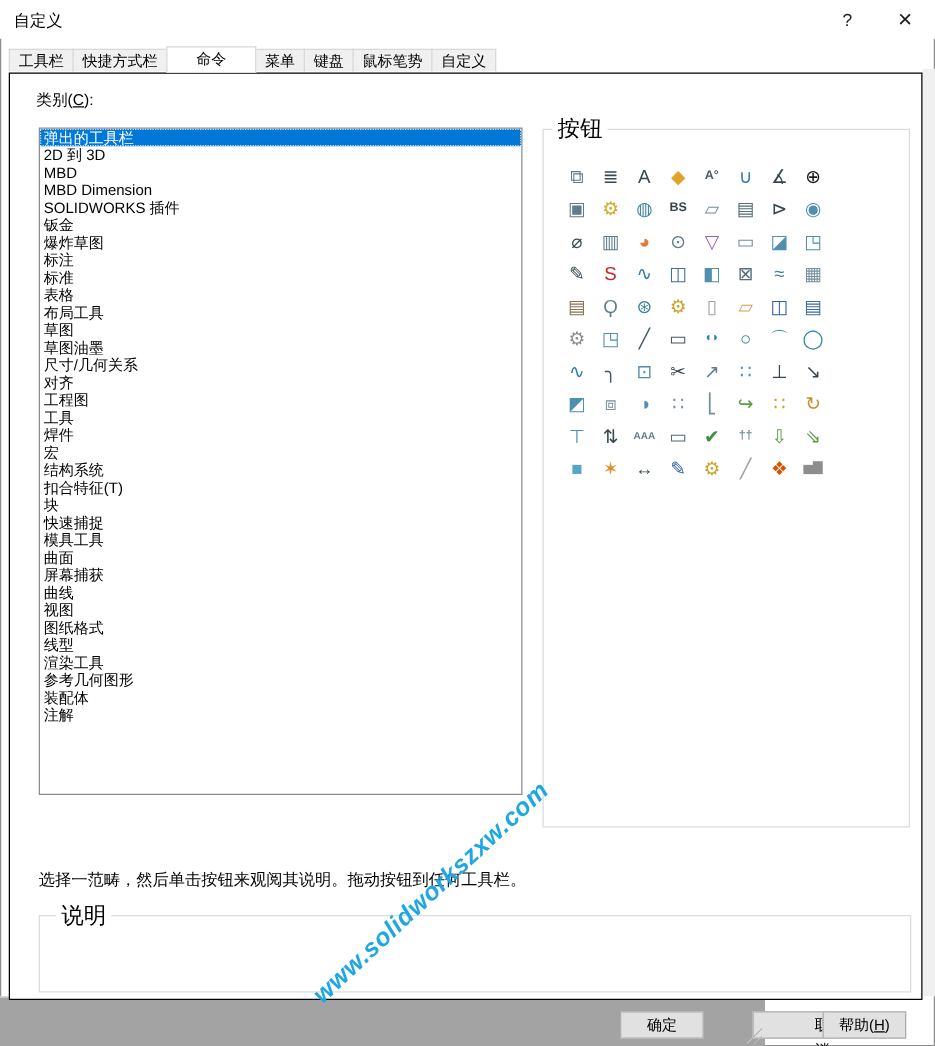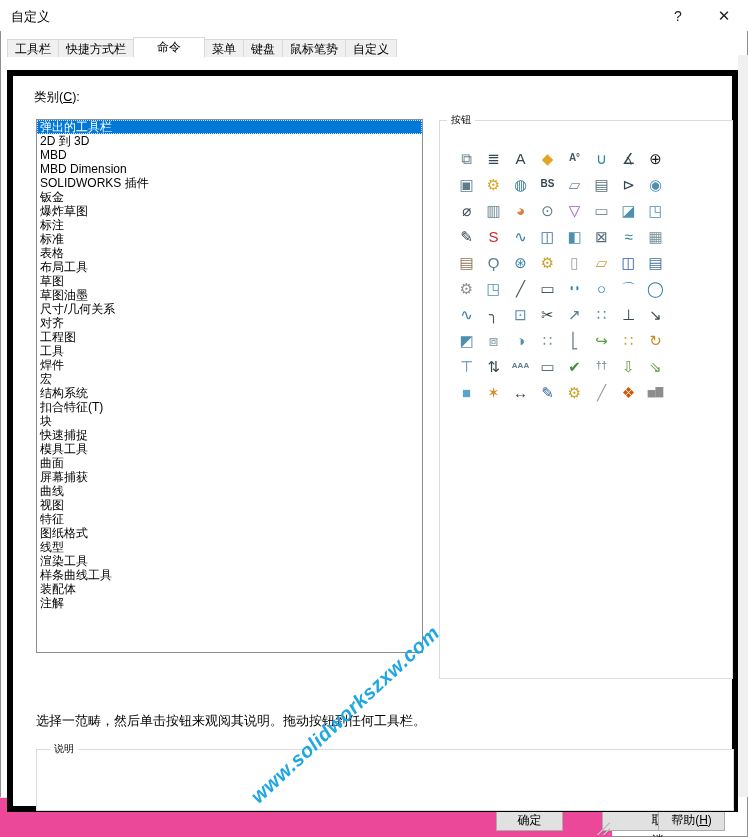--- a/index.html
+++ b/index.html
@@ -19,35 +19,35 @@
   
   .tabstrip { position:absolute; left:7px; top:37px; display:flex; align-items:flex-end; z-index:3; }
   .tab { height:18px; padding:1px 7px 0 7px; font-size:12px; color:#000; background:#f0f0f0;
          border:1px solid #d9d9d9; border-bottom:none; margin-right:0; display:flex;
          align-items:center; white-space:nowrap; }
   .tab + .tab { border-left:1px solid #d9d9d9; margin-left:-1px; }
   .tab.active { height:21px; background:#fff; position:relative; z-index:4; padding:0 23px;
                 margin-bottom:-1px; border:1px solid #d9d9d9; border-bottom:1px solid #fff; }
 
   
-  .tabpage { position:absolute; left:7px; top:70px; width:731px; height:742px; background:#fff;
-             border:6px solid #000000; z-index:2; }
+  .tabpage { position:absolute; left:7px; top:58px; width:731px; height:742px; background:#fff;
+             border:1px solid #000000; z-index:2; }
   .right-strip { position:absolute; left:738px; top:55px; width:10px; height:742px; background:#f0f0f0; }
 
   .cat-label { position:absolute; left:21px; top:13px; font-size:12.5px; color:#000; }
   .cat-label .key { text-decoration:underline; }
 
   .listbox { position:absolute; left:23px; top:43px; width:387px; height:534px; background:#fff;
              border:1px solid #888d94; overflow:hidden; }
   .list-item { height:14px; line-height:14px; font-size:12px; padding-left:3px; color:#000;
                white-space:nowrap; }
   .list-item.selected { background:#0078d7; color:#fff; outline:1px dotted #cfe3ff; outline-offset:-1px; }
 
   .group { position:absolute; border:1px solid #dcdcdc; background:#fff; }
-  .group-label { position:absolute; font-size:10px; color:#000; background:#fff; padding:0 4px;
+  .group-label { position:absolute; font-size:18px; color:#000; background:#fff; padding:0 4px;
                  line-height:14px; }
   .btn-group { left:426px; top:44px; width:294px; height:559px; }
   .btn-group-label { left:434px; top:37px; }
   .desc-group { left:23px; top:673px; width:698px; height:62px; }
   .desc-group-label { left:37px; top:666px; }
   .desc-area { position:absolute; left:24px; top:681px; width:694px; height:52px; }
 
   .icon-grid { position:absolute; left:440px; top:69px; display:grid;
                grid-template-columns:repeat(8,27px); grid-auto-rows:26px; }
   .cmd-icon { width:27px; height:26px; display:flex; align-items:center; justify-content:center;
@@ -56,21 +56,21 @@
   .cmd-icon.g3 { font-size:8px; font-weight:bold; letter-spacing:0; }
 
   .hint { position:absolute; left:23px; top:636px; font-size:13px; color:#000; white-space:nowrap; }
 
   .watermark { position:absolute; left:223px; top:709px; width:232px; text-align:center;
                transform:rotate(-43deg); transform-origin:center; font-size:20px; font-weight:bold;
                font-style:italic; color:#1ea7e3; letter-spacing:0.5px; z-index:5; pointer-events:none;
                white-space:nowrap; }
 
   
-  .footer { position:absolute; left:0; top:797px; width:612px; height:40px; background:#ec4899;
+  .footer { position:absolute; left:0; top:797px; width:612px; height:40px; background:#a3a3a3;
             border-top:1px solid #dfdfdf; }
   .dlg-btn { position:absolute; top:11px; width:67px; height:22px; background:#e1e1e1;
              border:1px solid #adadad; font-size:12px; color:#000; text-align:center;
              line-height:20px; font-family:inherit; }
   .btn-ok { left:496px; }
   .btn-cancel { left:602px;padding-left:44px; }
   .btn-help { left:658px; }
   .btn-help .key { text-decoration:underline; }
   .resize-grip { position:absolute; right:2px; bottom:2px; width:15px; height:15px;
                  background:repeating-linear-gradient(135deg,#bdbdbd 0 1px,transparent 1px 4px);
@@ -128,25 +128,24 @@
         <div class="list-item">宏</div>
         <div class="list-item">结构系统</div>
         <div class="list-item">扣合特征(T)</div>
         <div class="list-item">块</div>
         <div class="list-item">快速捕捉</div>
         <div class="list-item">模具工具</div>
         <div class="list-item">曲面</div>
         <div class="list-item">屏幕捕获</div>
         <div class="list-item">曲线</div>
         <div class="list-item">视图</div>
-        <div class="list-item">特征</div>
         <div class="list-item">图纸格式</div>
         <div class="list-item">线型</div>
         <div class="list-item">渲染工具</div>
-        <div class="list-item">样条曲线工具</div>
+        <div class="list-item">参考几何图形</div>
         <div class="list-item">装配体</div>
         <div class="list-item">注解</div>
       </div>
 
     <div class="group btn-group"></div>
     <div class="group-label btn-group-label">按钮</div>
     <div class="icon-grid" id="icon-grid">
         <div class="cmd-icon" style="color: rgb(96, 125, 139);">⧉</div>
         <div class="cmd-icon" style="color: rgb(55, 71, 79);">≣</div>
         <div class="cmd-icon" style="color: rgb(55, 71, 79);">A</div>

